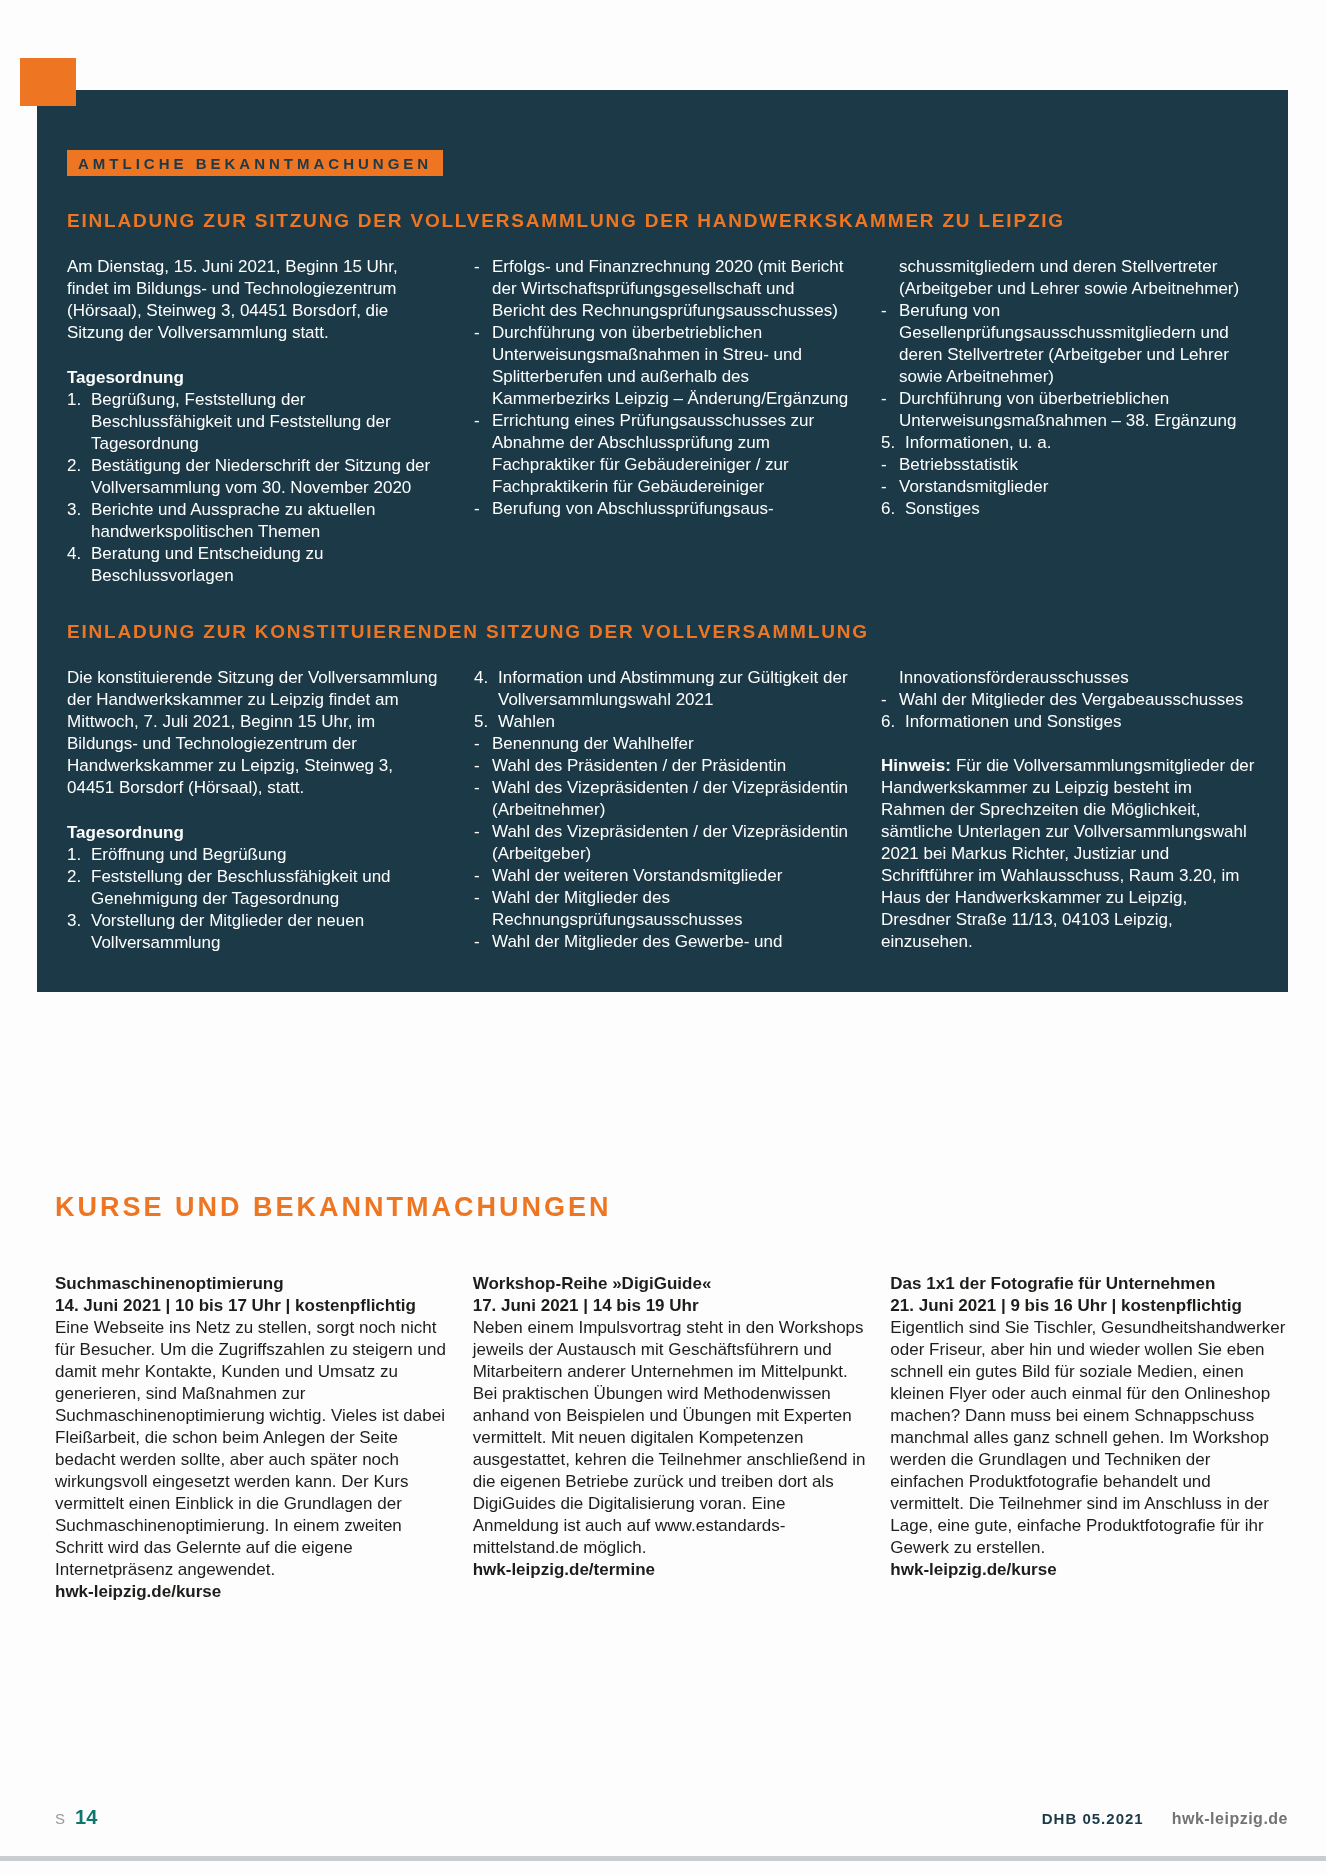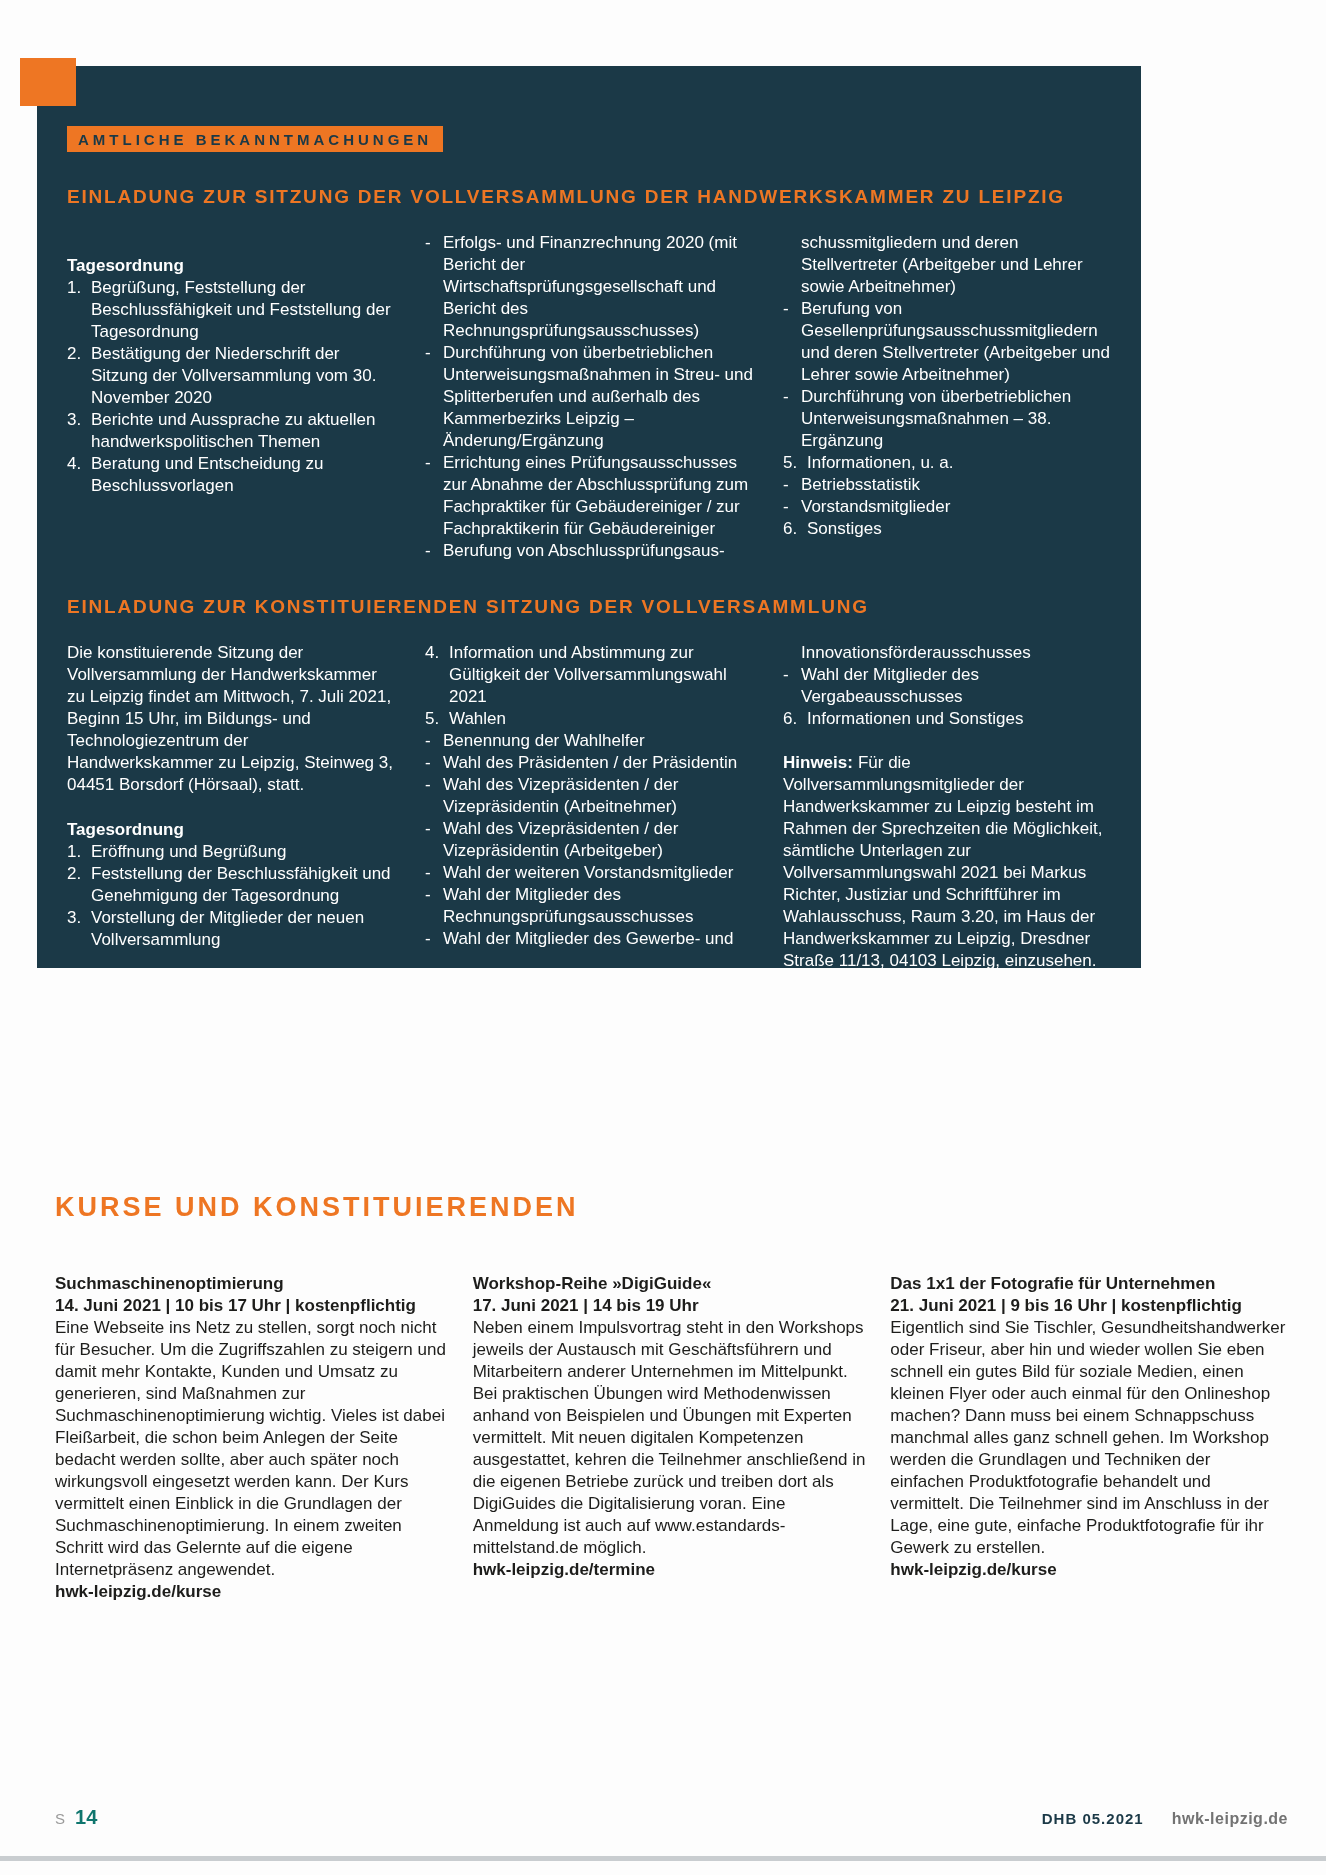--- a/index.html
+++ b/index.html
@@ -11,21 +11,21 @@
   }
 
   
   .corner-square {
     position:absolute; left:20px; top:58px; width:56px; height:48px;
     background:#ee7623; z-index:3;
   }
 
   
   .dark-panel {
-    position:absolute; left:37px; top:66px; width:1104px; height:902px;
+    position:absolute; left:37px; top:90px; width:1251px; height:902px;
     background:#1b3947; color:#ffffff;
     padding:60px 30px 40px 30px; z-index:2; overflow:hidden;
   }
   .kicker {
     display:inline-block; background:#ee7623; color:#1b3947;
     font-weight:700; font-size:15px; letter-spacing:4px;
     padding:5px 11px 4px 11px;
   }
   .panel-title {
     color:#ee7623; font-size:19px; font-weight:700; letter-spacing:1.8px;
@@ -83,20 +83,21 @@
 
   <div class="corner-square"></div>
 
   <section class="dark-panel">
     <div class="kicker">AMTLICHE BEKANNTMACHUNGEN</div>
 
     <h2 class="panel-title">EINLADUNG ZUR SITZUNG DER VOLLVERSAMMLUNG DER HANDWERKSKAMMER ZU LEIPZIG</h2>
     <div class="cols">
       <div class="col">
 
+      <div class="blk t-p"><span class="tx">Am Dienstag, 15. Juni 2021, Beginn 15 Uhr, findet im Bildungs- und Technologiezentrum (Hörsaal), Steinweg 3, 04451 Borsdorf, die Sitzung der Vollversammlung statt.</span></div>
           <div class="blk t-h"><span class="tx">Tagesordnung</span></div>
           <div class="blk t-n">
             <span class="mk">1.</span>
             <span class="tx">Begrüßung, Feststellung der Beschlussfähigkeit und Feststellung der Tagesordnung</span>
           </div>
           <div class="blk t-n">
             <span class="mk">2.</span>
             <span class="tx">Bestätigung der Niederschrift der Sitzung der Vollversammlung vom 30. November 2020</span>
           </div>
           <div class="blk t-n">
@@ -225,21 +226,21 @@
           <div class="blk t-n">
             <span class="mk">6.</span>
             <span class="tx">Informationen und Sonstiges</span>
           </div>
           <div class="blk t-hp"><span class="mk">Hinweis:</span><span class="tx">Für die Vollversammlungsmitglieder der Handwerkskammer zu Leipzig besteht im Rahmen der Sprechzeiten die Möglichkeit, sämtliche Unterlagen zur Vollversammlungswahl 2021 bei Markus Richter, Justiziar und Schriftführer im Wahlausschuss, Raum 3.20, im Haus der Handwerkskammer zu Leipzig, Dresdner Straße 11/13, 04103 Leipzig, einzusehen.</span></div>
         </div>
     </div>
   </section>
 
   <section class="courses">
-    <h2 class="courses-title">KURSE UND KONSTITUIERENDEN</h2>
+    <h2 class="courses-title">KURSE UND BEKANNTMACHUNGEN</h2>
     <div class="courses-cols">
 
         <article class="course">
           <div class="c-title">Suchmaschinenoptimierung</div>
           <div class="c-date">14. Juni 2021 | 10 bis 17 Uhr | kostenpflichtig</div>
           <div class="c-body">Eine Webseite ins Netz zu stellen, sorgt noch nicht für Besucher. Um die Zugriffszahlen zu steigern und damit mehr Kontakte, Kunden und Umsatz zu generieren, sind Maßnahmen zur Suchmaschinenoptimierung wichtig. Vieles ist dabei Fleißarbeit, die schon beim Anlegen der Seite bedacht werden sollte, aber auch später noch wirkungsvoll eingesetzt werden kann. Der Kurs vermittelt einen Einblick in die Grundlagen der Suchmaschinenoptimierung. In einem zweiten Schritt wird das Gelernte auf die eigene Internetpräsenz angewendet.</div>
           <div class="c-link">hwk-leipzig.de/kurse</div>
         </article>
 
         <article class="course">

